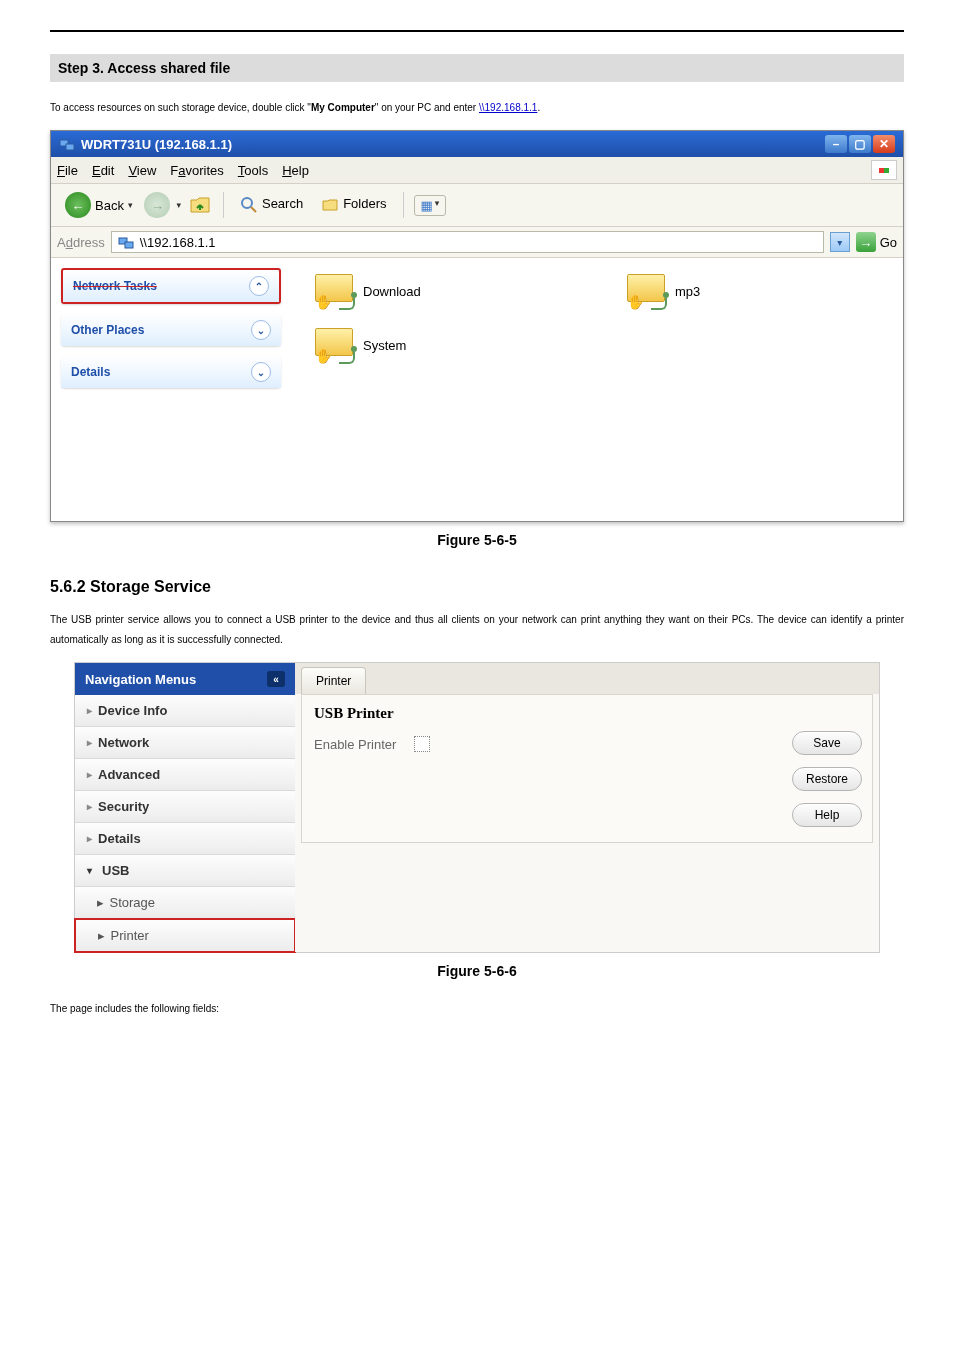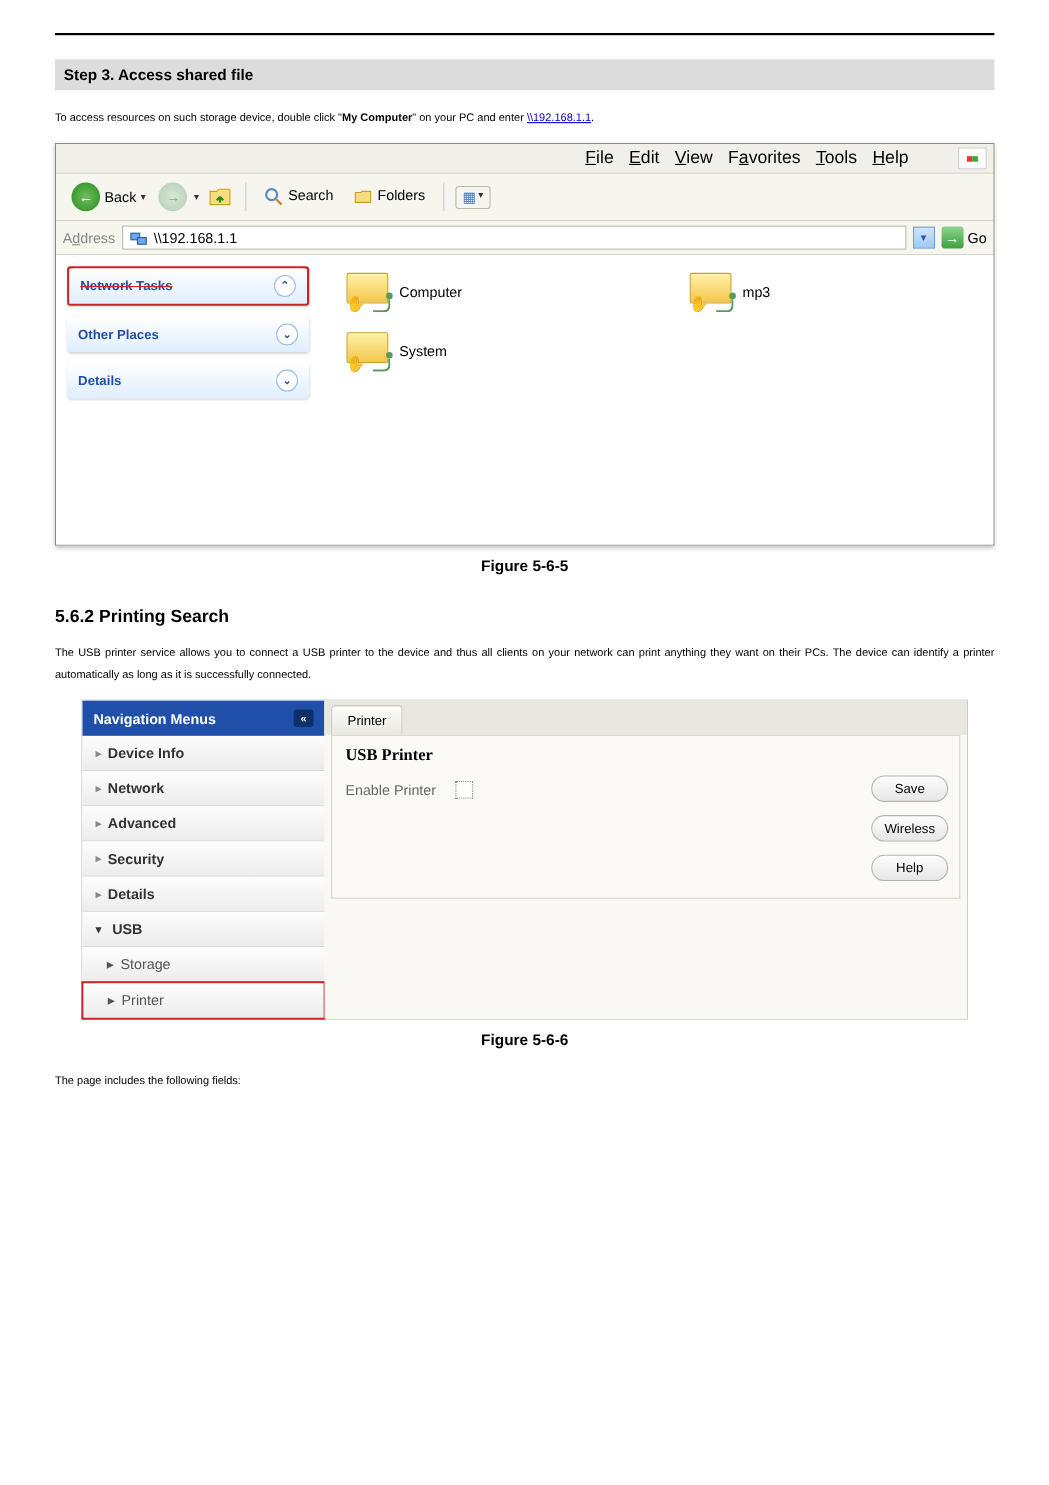--- a/index.html
+++ b/index.html
@@ -82,27 +82,26 @@
     justify-content: center;
     border-radius: 3px;
     font-size: 12px;
     font-weight: bold;
   }
   .win-btn.min { background: linear-gradient(#7fb4ec,#3d7acc); color:#fff;}
   .win-btn.max { background: linear-gradient(#7fb4ec,#3d7acc); color:#fff;}
   .win-btn.close { background: linear-gradient(#f28d6c,#d63b1a); color:#fff;}
   .menu-bar {
     background: #f0efe8;
-    font-size: 16px;
+    font-size: 13px;
     padding: 3px 6px;
     display: flex;
     align-items: center;
-    justify-content: flex-end;
+    justify-content: space-between;
     border-bottom: 1px solid #d4d0c8;
-    gap: 45px;
   }
   .menu-bar .menus { display:flex; gap:14px; }
   .menu-bar .menus span { color:#000; }
   .menu-bar .menus span u { text-decoration: underline; }
   .flag {
     width: 24px; height: 18px;
     background: #fff;
     border: 1px solid #ccc;
     display:flex; align-items:center; justify-content:center;
   }
@@ -371,20 +370,34 @@
 <div class="page">
   <div class="top-rule"></div>
 
   <div class="step-bar">Step 3.   Access shared file</div>
 
   <p class="body-text">
     <span>To access resources on such storage device, double click "</span><b>My Computer</b><span>" on your PC and enter </span><a class="link">\\192.168.1.1</a><span>.</span>
   </p>
 
   <div class="screenshot1">
+    <div class="win-title">
+      <div class="wb-left">
+        <svg class="net-ic" viewBox="0 0 16 16">
+            <rect x="1" y="4" width="8" height="6" fill="#6aa8f0" stroke="#2a5a9e"></rect>
+            <rect x="7" y="8" width="8" height="6" fill="#6aa8f0" stroke="#2a5a9e"></rect>
+          </svg>
+        <span>WDRT731U (192.168.1.1)</span>
+      </div>
+      <div class="win-buttons">
+        <div class="win-btn min">－</div>
+        <div class="win-btn max">▢</div>
+        <div class="win-btn close">✕</div>
+      </div>
+    </div>
 
     <div class="menu-bar">
       <div class="menus">
         <span><u>F</u>ile</span>
         <span><u>E</u>dit</span>
         <span><u>V</u>iew</span>
         <span>F<u>a</u>vorites</span>
         <span><u>T</u>ools</span>
         <span><u>H</u>elp</span>
       </div>
@@ -469,21 +482,21 @@
       </div>
 
       <div class="folder-area">
         <div class="share-item">
           <div class="share-icon">
             <div class="folder-tab"></div>
               <div class="folder-shape"></div>
             <div class="hand">✋</div>
               <div class="pipe"></div>
           </div>
-          <span>Computer</span>
+          <span>Download</span>
         </div>
         <div class="share-item">
           <div class="share-icon">
             <div class="folder-tab"></div>
               <div class="folder-shape"></div>
             <div class="hand">✋</div>
               <div class="pipe"></div>
           </div>
           <span>mp3</span>
         </div>
@@ -495,21 +508,21 @@
               <div class="pipe"></div>
           </div>
           <span>System</span>
         </div>
       </div>
     </div>
   </div>
 
   <div class="fig-caption">Figure 5-6-5</div>
 
-  <div class="section-heading">5.6.2  Printing Search</div>
+  <div class="section-heading">5.6.2  Storage Service</div>
 
   <p class="body-text">The USB printer service allows you to connect a USB printer to the device and thus all clients on your network can print anything they want on their PCs. The device can identify a printer automatically as long as it is successfully connected.</p>
 
   <div class="screenshot2">
     <div class="nav-col">
       <div class="nav-head">
         <span>Navigation Menus</span>
         <div class="nav-collapse">«</div>
       </div>
       <div class="nav-item bold collapsed">
@@ -541,21 +554,21 @@
         <div class="tab">Printer</div>
       </div>
       <div class="panel">
         <div class="panel-title">USB Printer</div>
         <div class="enable-row">
           <span>Enable Printer</span>
           <div class="cb"></div>
         </div>
         <div class="btn-col">
           <div class="btn3d">Save</div>
-          <div class="btn3d">Wireless</div>
+          <div class="btn3d">Restore</div>
           <div class="btn3d">Help</div>
         </div>
       </div>
     </div>
   </div>
 
   <div class="fig-caption">Figure 5-6-6</div>
 
   <p class="body-text" style="text-align:left; margin-top:-10px;">The page includes the following fields:</p>
 

